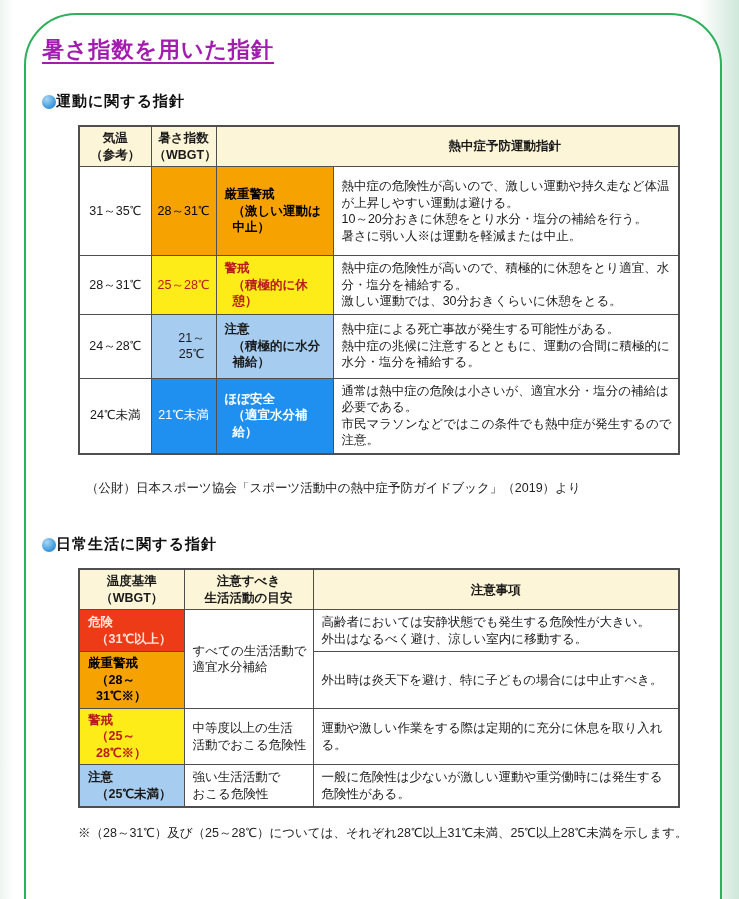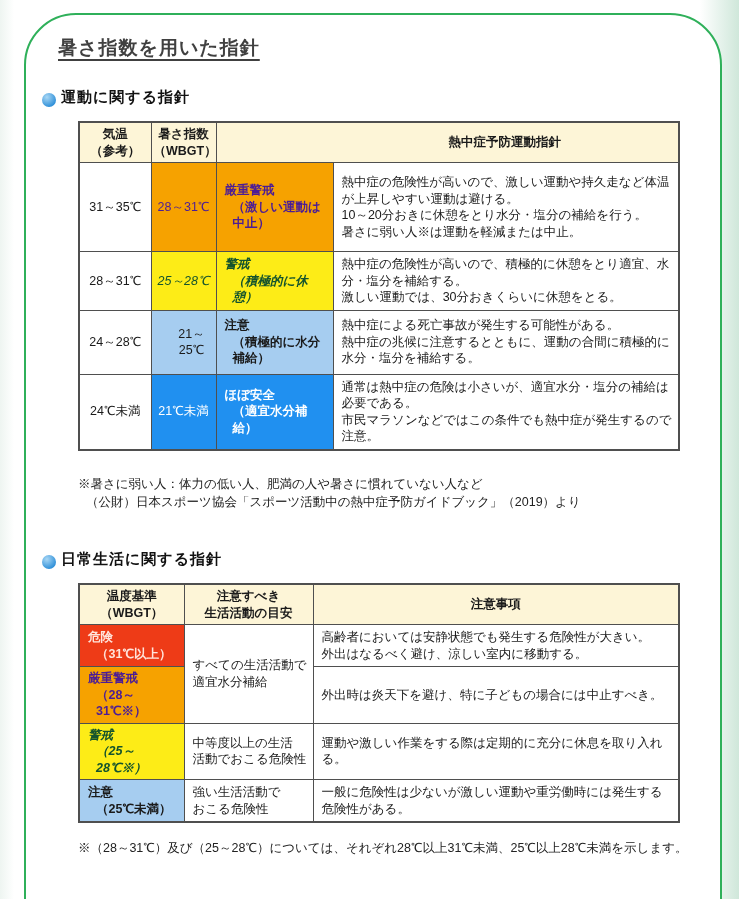--- a/index.html
+++ b/index.html
@@ -12,34 +12,33 @@
   }
   .frame {
     position: absolute;
     left: 24px; top: 13px;
     width: 698px; height: 1000px;
     background: #ffffff;
     border: 2px solid var(--c-frame_green, #2fb05a);
     border-radius: 52px;
   }
   .page-title {
-    margin: 20px 0 0 32px;
-    font-size: 19px;
+    margin: 20px 0 0 16px;
+    font-size: 22px;
     font-weight: bold;
     letter-spacing: 1px;
     text-decoration: underline;
     text-underline-offset: 5px;
     text-decoration-thickness: 2px;
-    color: #404040;
+    color: #a21caf;
   }
   .section-heading {
     display: flex;
-    align-items: flex-end;
+    align-items: center;
     margin: 27px 0 0 16px;
-    gap: 5px;
   }
   .bullet {
     width: 14px; height: 14px;
     border-radius: 50%;
     background: radial-gradient(circle at 35% 30%, #a8d7f5, var(--c-bullet_blue, #2e8fd8) 75%);
     flex: 0 0 auto;
   }
   .section-heading .txt {
     font-size: 15px;
     font-weight: bold;
@@ -67,22 +66,22 @@
     text-align: center;
     padding: 3px 2px;
   }
   th.guideline-th { padding-left: 117px; margin-top: 21px; } 
   td.c-temp  { text-align: center; }
   td.c-wbgt  { text-align: center; }
   td.c-label { padding: 3px 4px 3px 16px; text-indent: -8px; font-weight: 600; }
   td.c-detail, td.c-note { padding: 4px 6px 4px 8px; }
   td.c-guide { padding: 3px 4px 3px 8px; }
   .lvl-danger  { background: var(--c-danger,  #ee3b17); color: #ffe3da; }
-  .lvl-severe  { background: var(--c-severe,  #f6a200); color: #4c1d95; }
-  .lvl-warning { background: var(--c-warning, #fdec17); color: #14532d; font-style: italic; }
+  .lvl-severe  { background: var(--c-severe,  #f6a200); color: #000000; }
+  .lvl-warning { background: var(--c-warning, #fdec17); color: #b91c1c; }
   .lvl-caution { background: var(--c-caution, #a6cdf0); color: #1a1a1a; padding-left: 16px; }
   .lvl-safe    { background: var(--c-safe,    #2090f0); color: #ffffff; }
   .footnote {
     margin: 24px 0 0 52px;
     font-size: 12.5px;
     line-height: 1.5;
     color: #222;
     width: 620px;
   }
   .footnote .line2 { padding-left: 8px; }
@@ -148,21 +147,20 @@
         <td class="c-wbgt lvl-safe">21℃未満</td>
         <td class="c-label lvl-safe">ほぼ安全
 （適宜水分補給）</td>
         <td class="c-detail">通常は熱中症の危険は小さいが、適宜水分・塩分の補給は必要である。
 市民マラソンなどではこの条件でも熱中症が発生するので注意。</td>
       </tr>
     </tbody>
   </table>
 
   <div class="footnote">
-    <div class="line1">※暑さに弱い人：体力の低い人、肥満の人や暑さに慣れていない人など</div>
     <div class="line2">（公財）日本スポーツ協会「スポーツ活動中の熱中症予防ガイドブック」（2019）より</div>
   </div>
 
   <div class="section-heading daily-gap">
     <span class="bullet"></span>
     <span class="txt">日常生活に関する指針</span>
   </div>
 
   <table>
     <colgroup>

